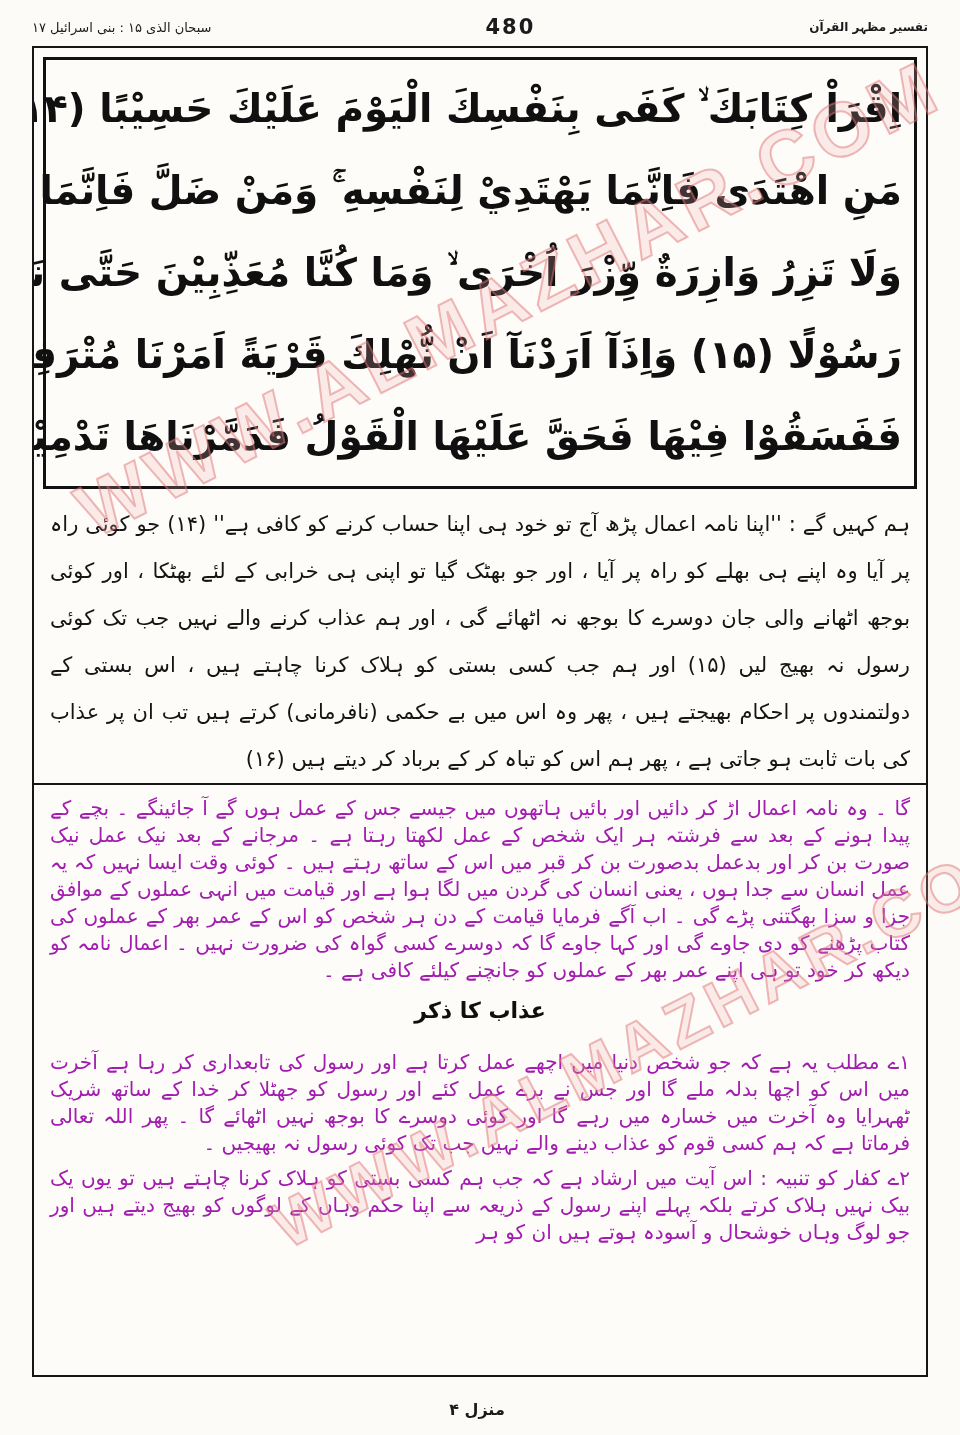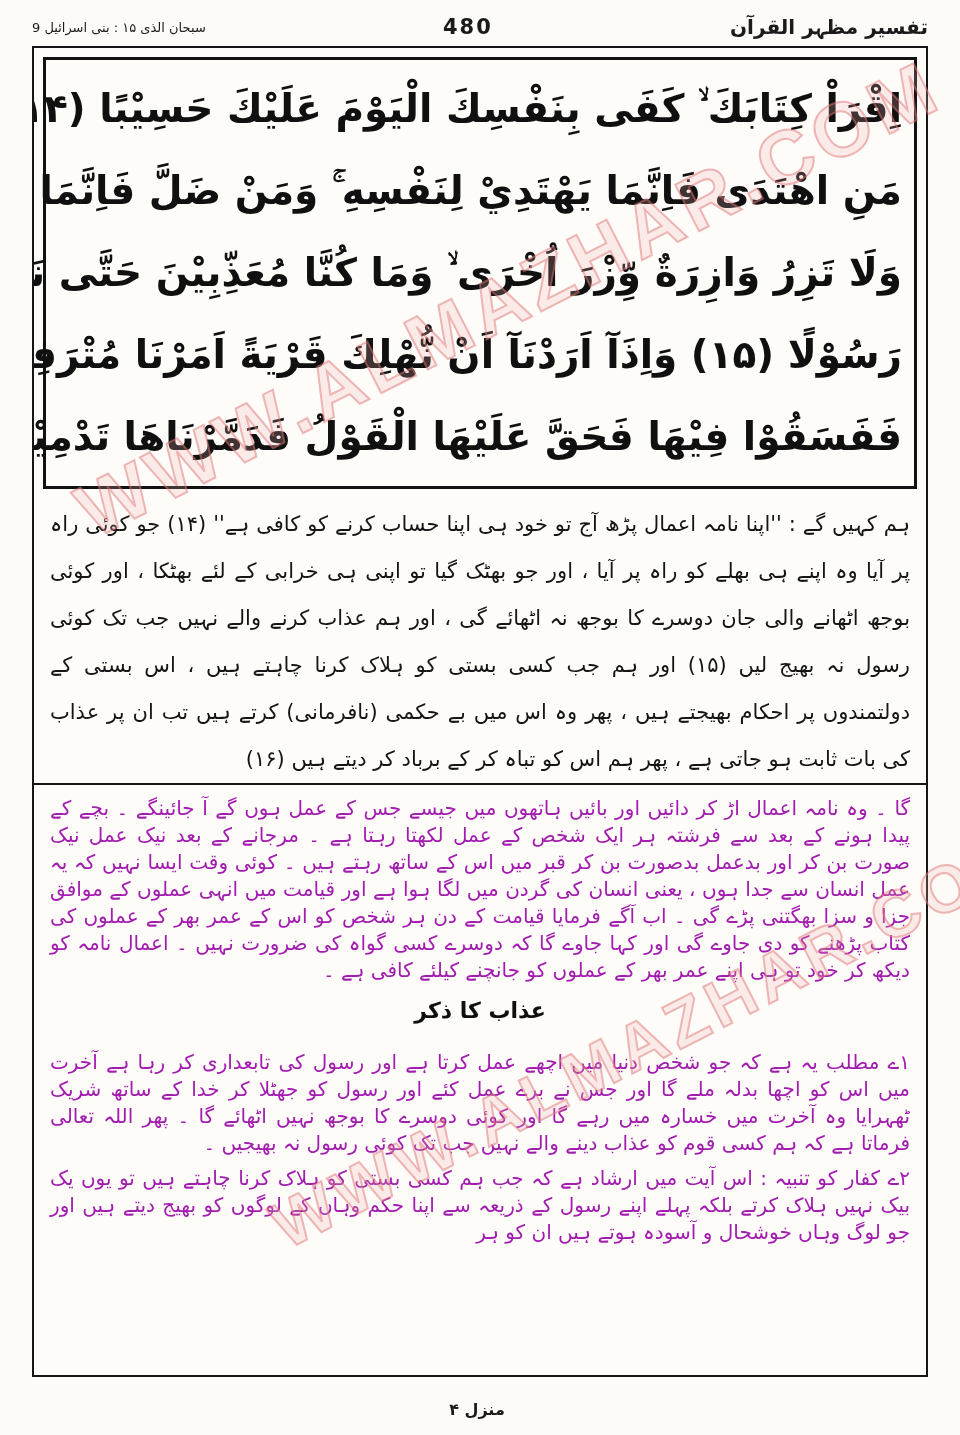--- a/index.html
+++ b/index.html
@@ -12,21 +12,21 @@
     overflow: hidden;
   }
   .page { position: absolute; inset: 0; background: #fcfbf8; }
 
   
   .header {
     position: absolute; top: 10px; left: 32px; right: 32px; height: 34px;
     direction: rtl;
     display: flex; justify-content: space-between; align-items: center;
   }
-  .h-right { font-size: 20px; font-weight: bold; }
+  .h-right { font-size: 12px; font-weight: bold; }
   .h-center { font-size: 21px; font-weight: bold; letter-spacing: 2px; }
   .h-left  { font-size: 13px; }
 
   
   .frame {
     position: absolute; top: 46px; left: 32px; right: 32px; bottom: 58px;
     border: 2px solid #161616;
     direction: rtl;
     overflow: hidden;
     background: #fdfcf9;
@@ -99,21 +99,21 @@
   .wm-bottom { font-size: 66px; left: 230px; top: 1000px; transform: rotate(-27deg); }
 </style>
 </head>
 <body>
 
 <div class="page">
 
   <div class="header">
     <div class="h-right">تفسیر مظہر القرآن</div>
     <div class="h-center">480</div>
-    <div class="h-left">سبحان الذی ۱۵ : بنی اسرائیل 9</div>
+    <div class="h-left">سبحان الذی ۱۵ : بنی اسرائیل ۱۷</div>
   </div>
 
   <div class="frame">
 
     <div class="quran-box">
       <div class="quran-line">اِقْرَاْ كِتَابَكَ ۙ كَفَى بِنَفْسِكَ الْيَوْمَ عَلَيْكَ حَسِيْبًا (۱۴)</div>
       <div class="quran-line">مَنِ اهْتَدَى فَاِنَّمَا يَهْتَدِيْ لِنَفْسِهِ ۚ وَمَنْ ضَلَّ فَاِنَّمَا يَضِلُّ عَلَيْهَا ۚ</div>
       <div class="quran-line">وَلَا تَزِرُ وَازِرَةٌ وِّزْرَ اُخْرَى ۙ وَمَا كُنَّا مُعَذِّبِيْنَ حَتَّى نَبْعَثَ</div>
       <div class="quran-line">رَسُوْلًا (۱۵) وَاِذَآ اَرَدْنَآ اَنْ نُّهْلِكَ قَرْيَةً اَمَرْنَا مُتْرَفِيْهَا</div>
       <div class="quran-line">فَفَسَقُوْا فِيْهَا فَحَقَّ عَلَيْهَا الْقَوْلُ فَدَمَّرْنَاهَا تَدْمِيْرًا (۱۶)</div>

